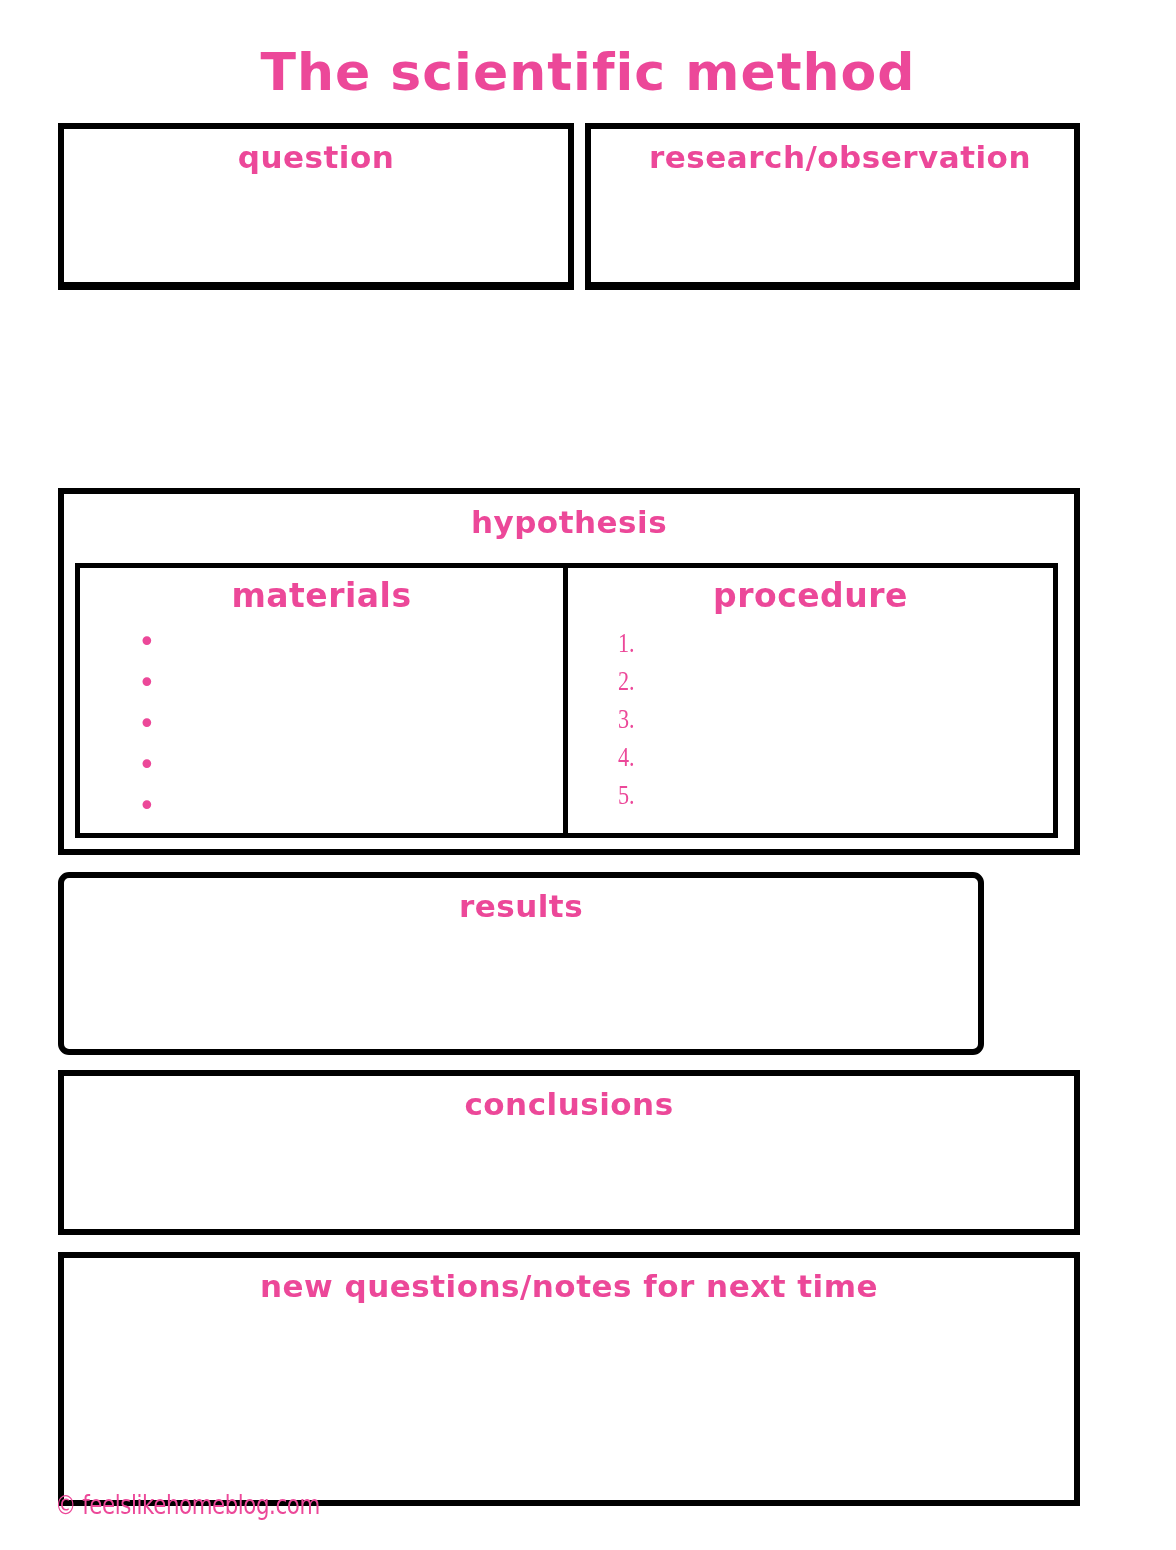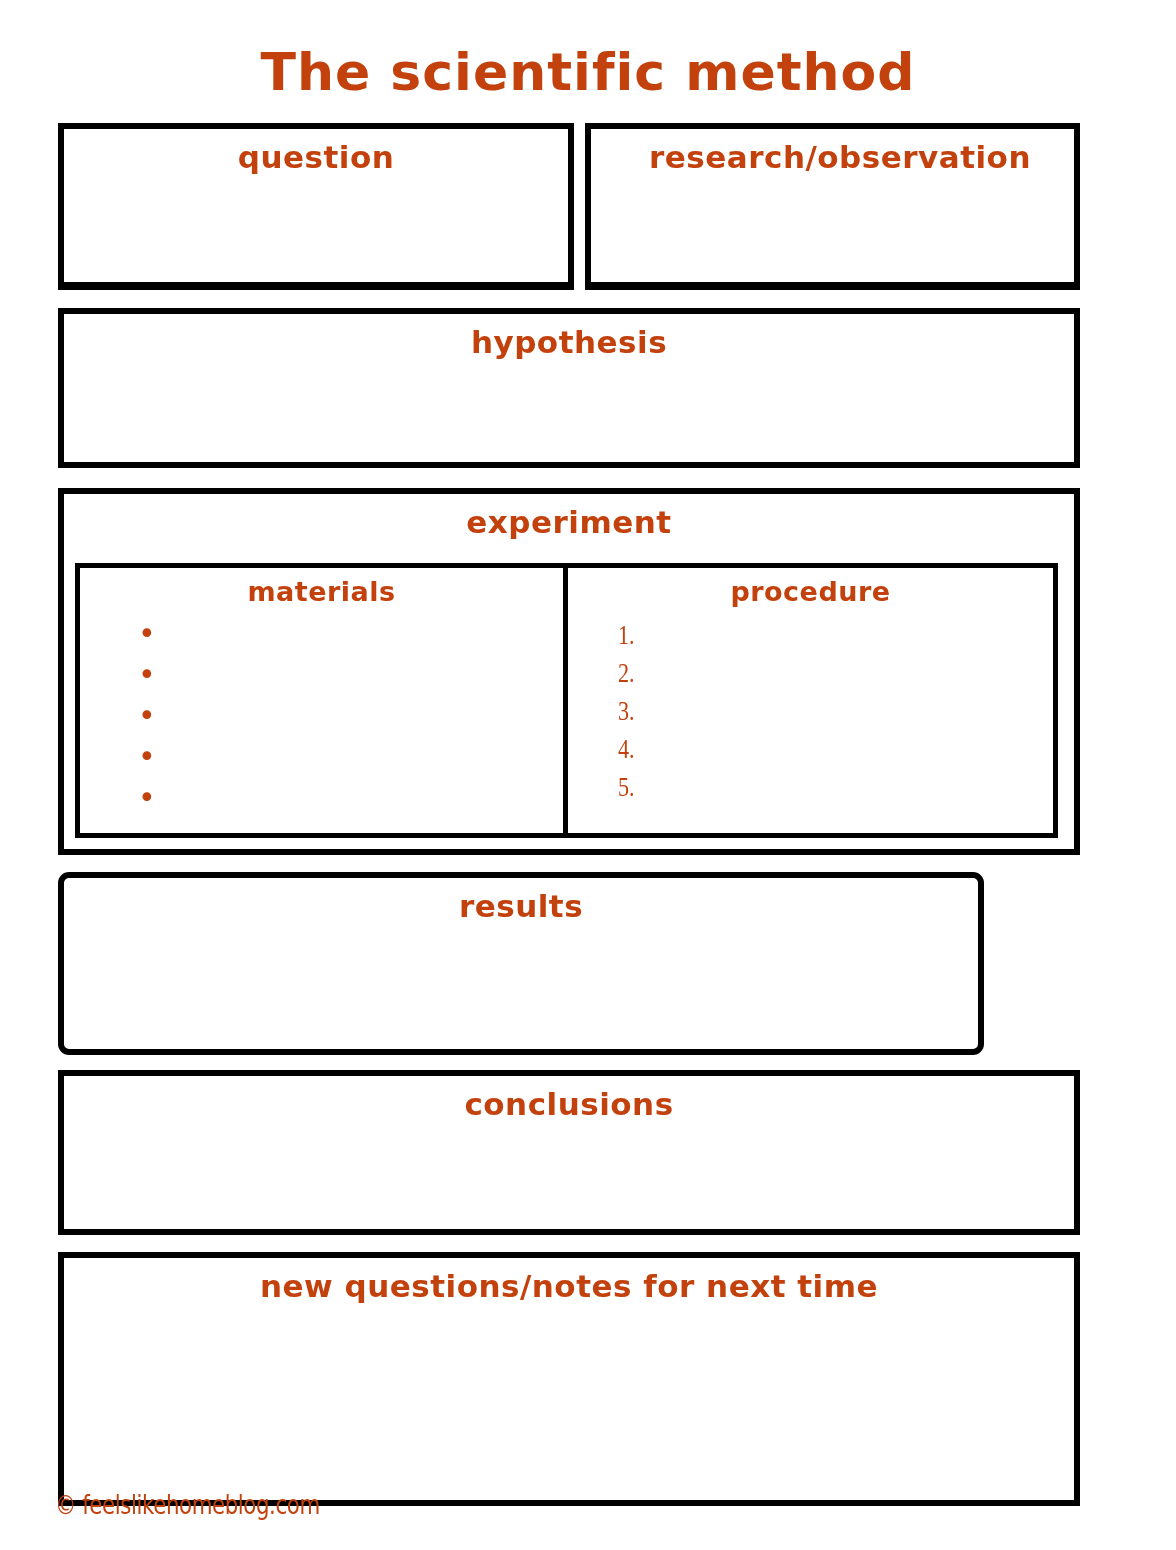--- a/index.html
+++ b/index.html
@@ -2,21 +2,21 @@
 <html><head>
 <meta charset="utf-8">
 <style>
   * { margin:0; padding:0; box-sizing:border-box; }
   html,body { background:#ffffff; }
   .page {
     position:relative;
     width:1176px; height:1550px;
     background:#ffffff;
     font-family:"DejaVu Sans", sans-serif;
-    color:#c2410c;
+    color:#ec4899;
     overflow:hidden;
   }
   .title {
     position:absolute;
     left:0; top:42px; width:100%;
     text-align:center;
     font-size:52px;
     font-weight:bold;
     letter-spacing:1px;
   }
@@ -51,21 +51,21 @@
   .materials-col {
     width:488px;
     border-right:5px solid #000;
     padding-top:4px;
   }
   .procedure-col {
     flex:1;
     padding-top:4px;
   }
   .materials-col .box-label,
-  .procedure-col .box-label { margin-top:4px; font-size:27px; }
+  .procedure-col .box-label { margin-top:4px; font-size:33px; }
 
   .bullet-list {
     margin-top:18px;
     padding-left:58px;
     display:flex;
     flex-direction:column;
     gap:23px;
   }
   .bullet {
     font-size:30px;
@@ -104,26 +104,23 @@
   <div class="title">The scientific method</div>
 
   <div class="box q-box">
     <span class="box-label">question</span>
   </div>
 
   <div class="box r-box">
     <span class="box-label">research/observation</span>
   </div>
 
-  <div class="box hyp-box">
-    <span class="box-label">hypothesis</span>
-  </div>
 
   <div class="box exp-box">
-    <span class="box-label">experiment</span>
+    <span class="box-label">hypothesis</span>
 
     <div class="exp-inner">
 
       <div class="materials-col">
         <span class="box-label">materials</span>
         <div class="bullet-list">
           <span class="bullet">•</span>
           <span class="bullet">•</span>
           <span class="bullet">•</span>
           <span class="bullet">•</span>

